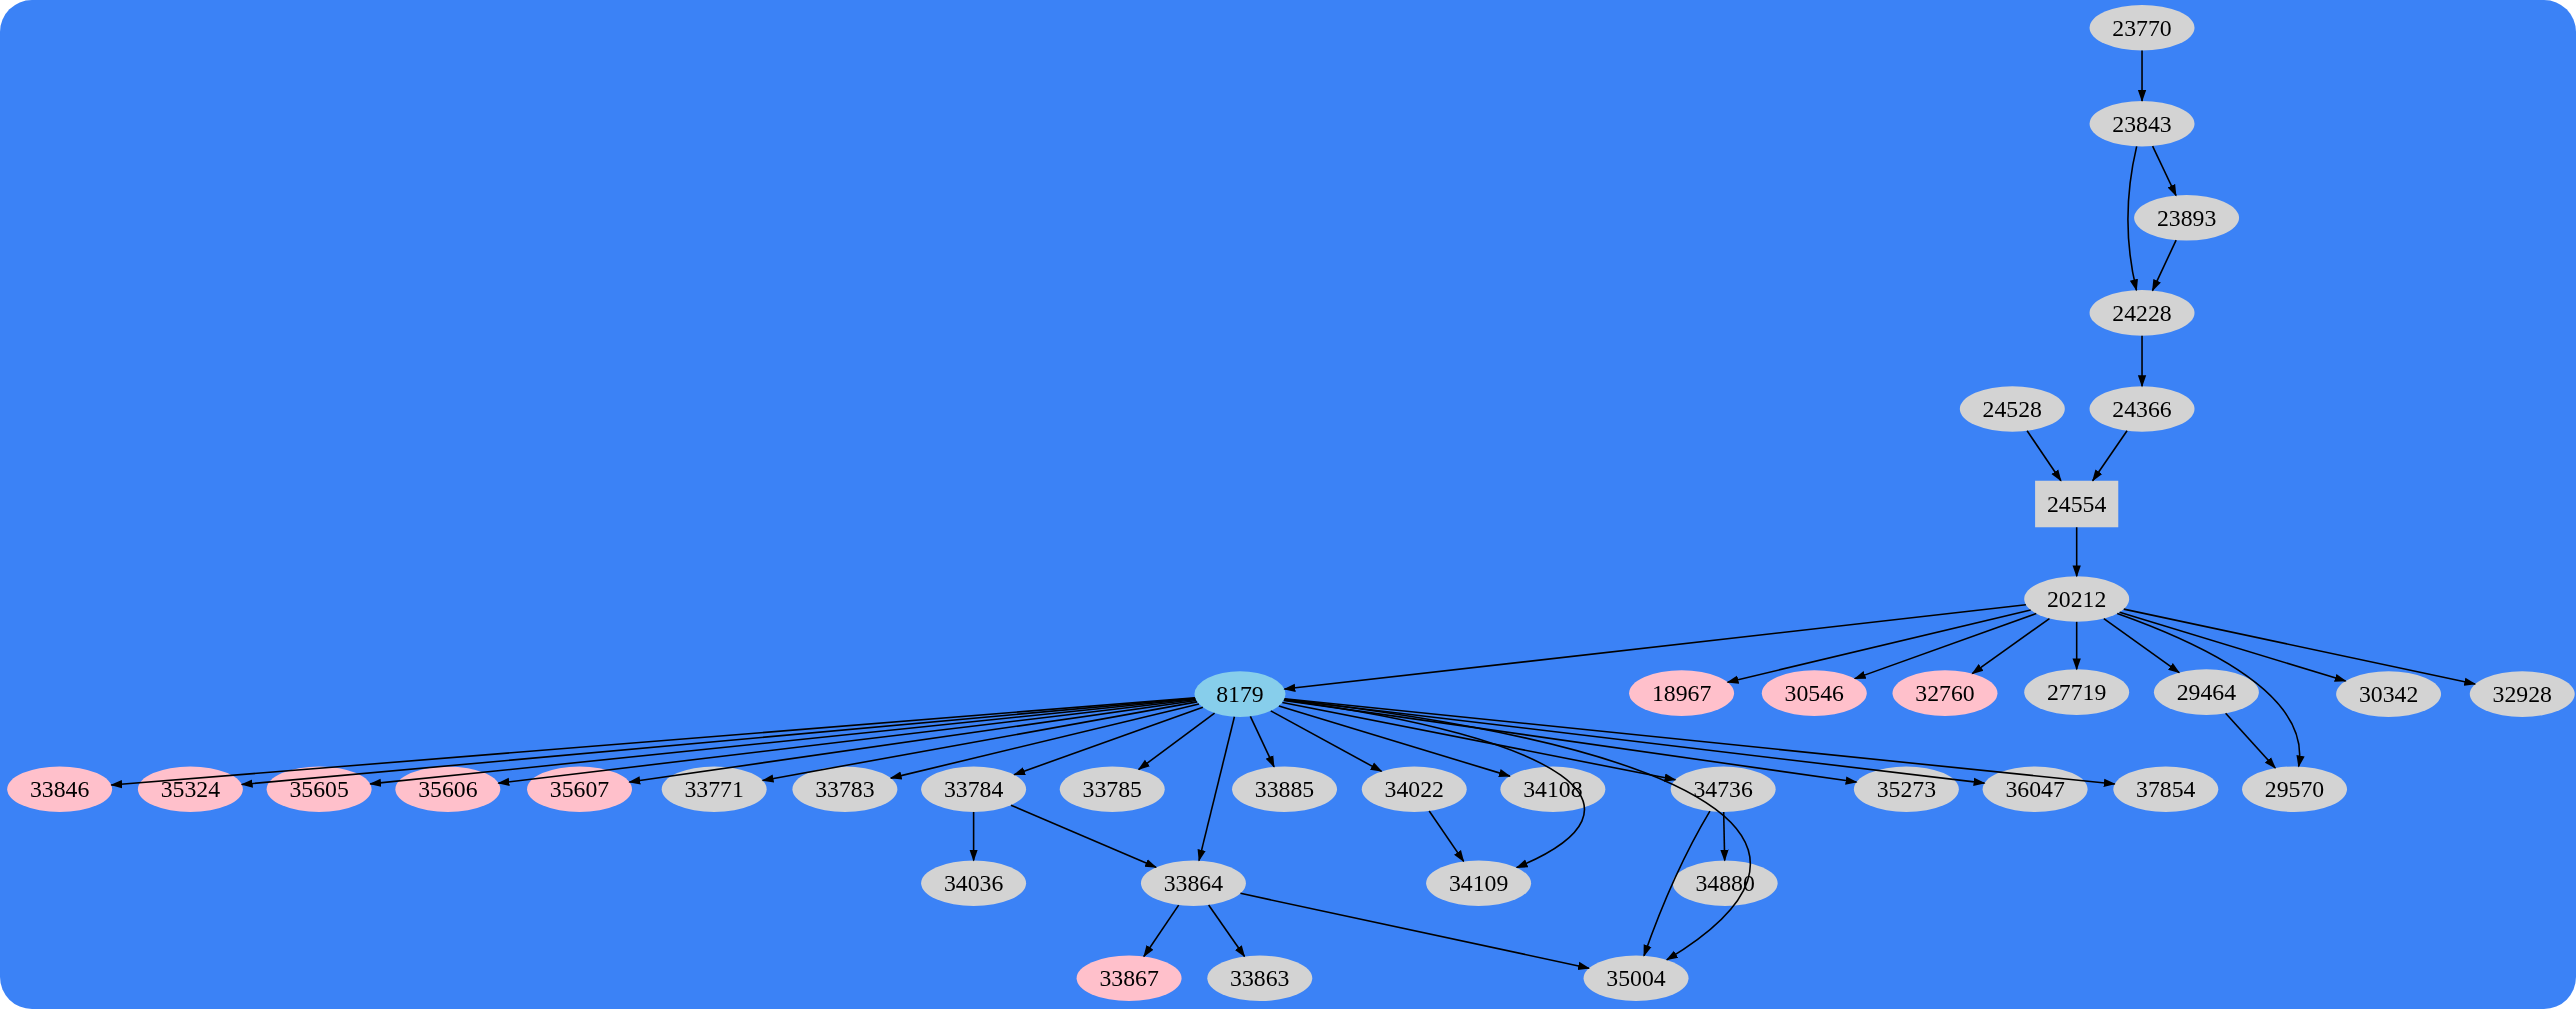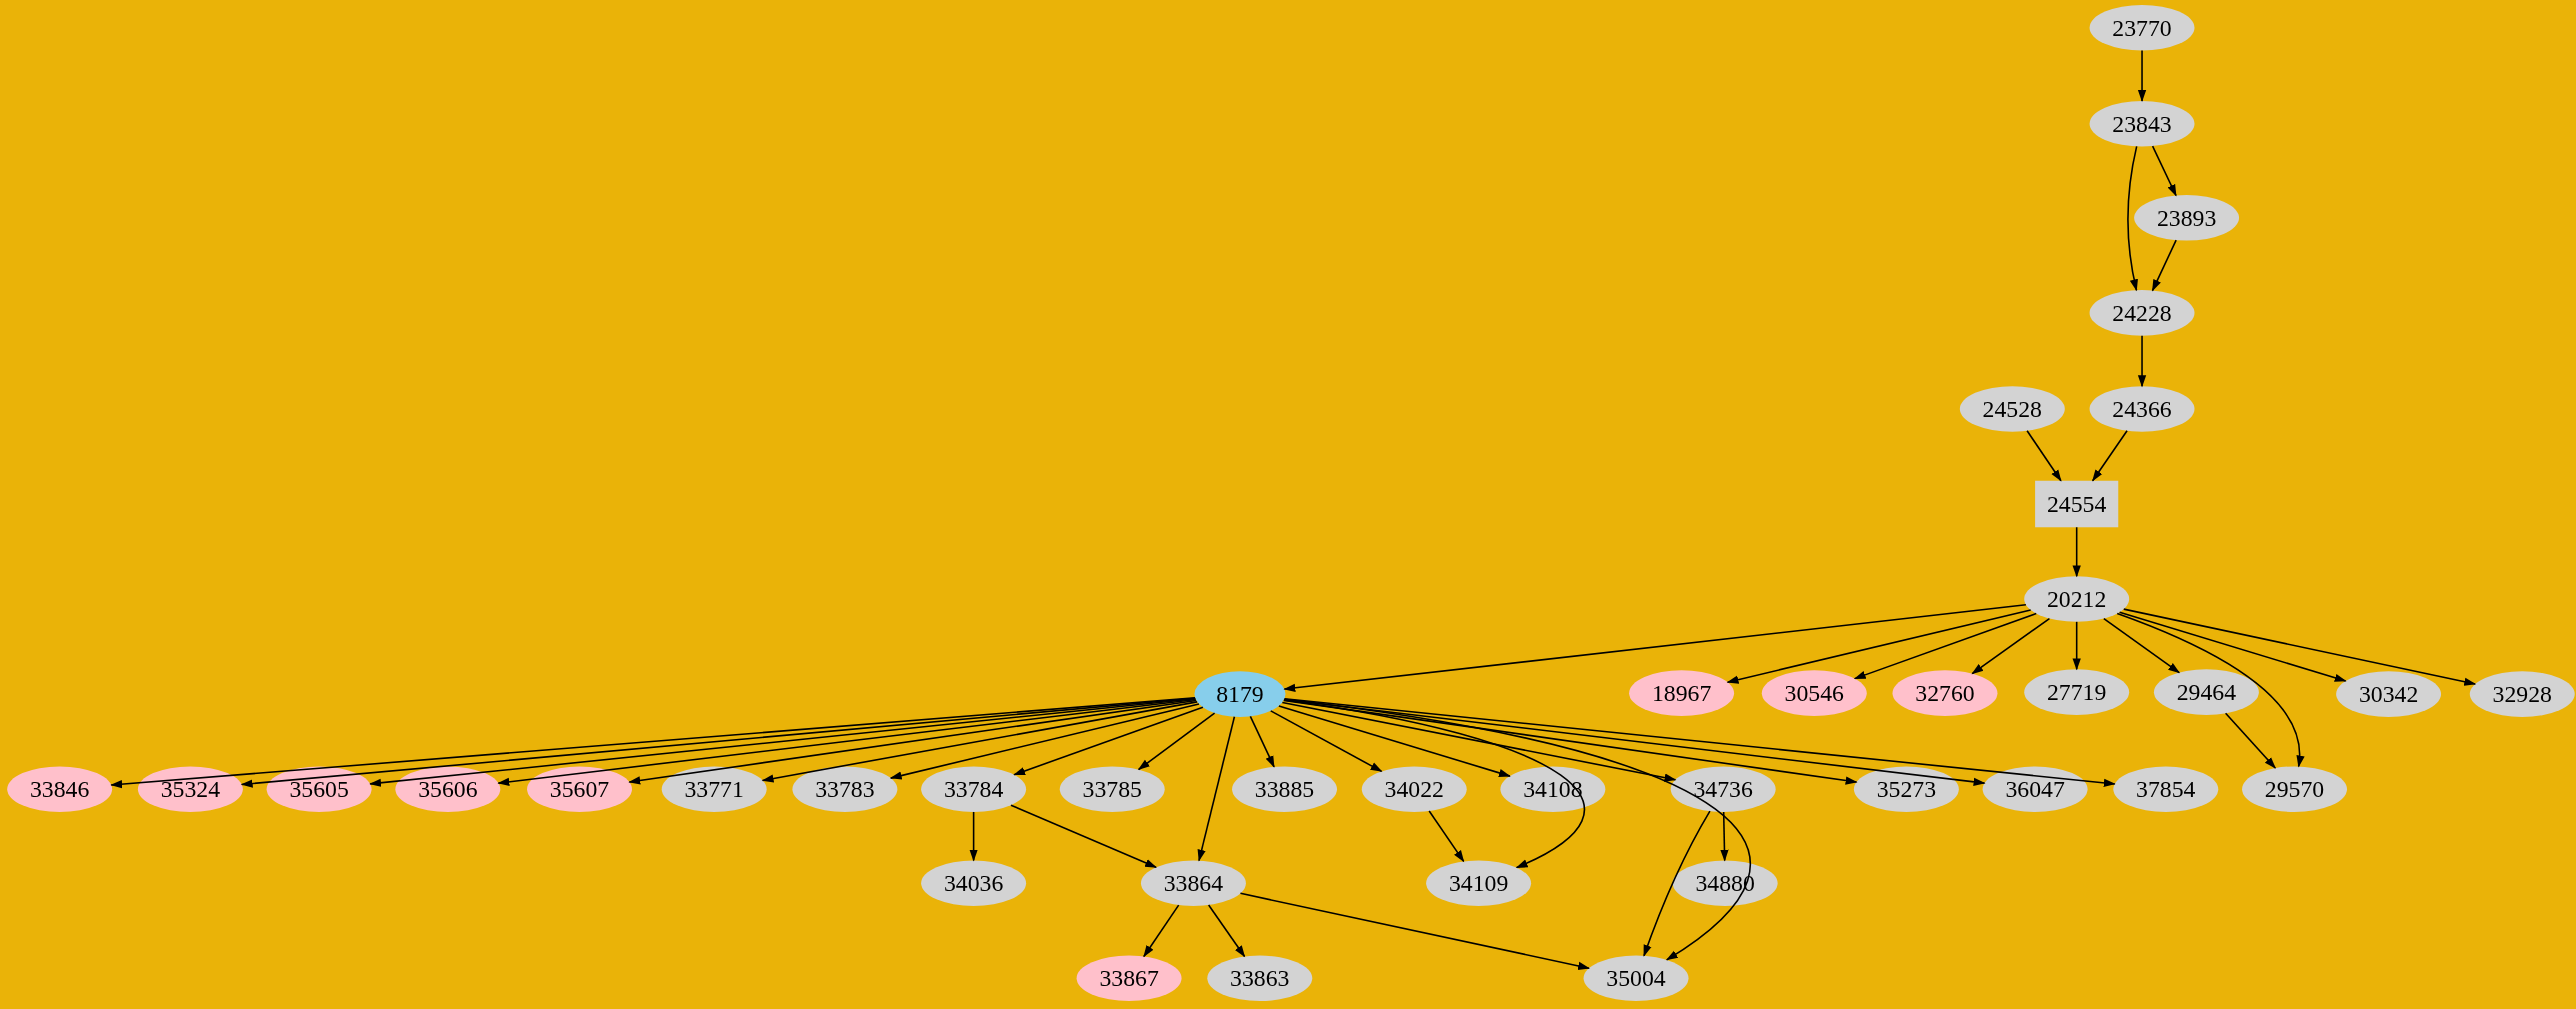--- a/index.html
+++ b/index.html
@@ -4,22 +4,23 @@
 <style>
   html, body {
     margin: 0;
     padding: 0;
     background: #ffffff;
   }
   #graph-wrap {
     position: relative;
     width: 2576px;
     height: 1009px;
-    background: #eab308;
+    background: #3b82f6;
     overflow: hidden;
+    border-radius: 32px;
   }
   svg text {
     font-family: "Liberation Serif", "DejaVu Serif", serif;
     fill: #000000;
   }
 </style>
 </head>
 <body>
 
 <div id="graph-wrap">

